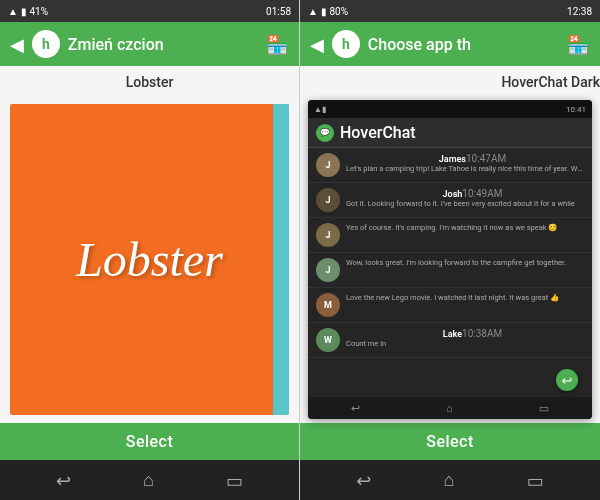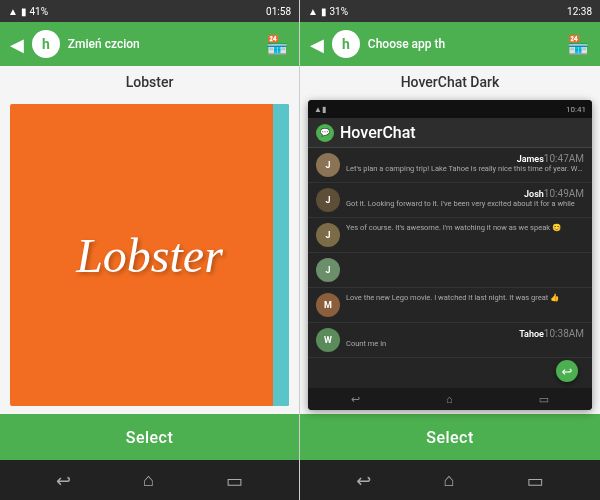--- a/index.html
+++ b/index.html
@@ -62,21 +62,21 @@
       display: flex;
       align-items: center;
       justify-content: center;
       font-size: 14px;
       font-weight: bold;
       color: #4CAF50;
     }
     .app-bar-title {
       flex: 1;
       color: #fff;
-      font-size: 12px;
+      font-size: 16px;
       font-weight: 500;
     }
     .app-bar-store {
       color: #fff;
       font-size: 18px;
     }
 
     
     .font-label {
       text-align: center;
@@ -118,21 +118,21 @@
       font-size: 48px;
       color: #fff;
       font-style: italic;
       font-family: Georgia, serif;
       text-shadow: 2px 2px 4px rgba(0,0,0,0.3);
       z-index: 1;
     }
 
     
     .select-btn {
-      height: 46px;
+      height: 37px;
       background: #4CAF50;
       color: #fff;
       font-size: 16px;
       font-weight: 500;
       display: flex;
       align-items: center;
       justify-content: center;
       cursor: pointer;
       letter-spacing: 0.5px;
     }
@@ -156,21 +156,21 @@
     .phone-panel-right {
       width: 300px;
       height: 500px;
       display: flex;
       flex-direction: column;
       background: #f5f5f5;
     }
 
     
     .theme-label {
-      text-align: center;
+      text-align: right;
       padding: 8px 0 6px;
       font-size: 14px;
       color: #333;
       font-weight: 500;
       background: #f5f5f5;
     }
 
     
     .chat-preview-wrap {
       flex: 1;
@@ -250,21 +250,21 @@
       font-size: 9px;
       color: #fff;
       font-weight: bold;
     }
     .chat-content {
       flex: 1;
       min-width: 0;
     }
     .chat-name-row {
       display: flex;
-      justify-content: flex-end;
+      justify-content: center;
       align-items: center;
       margin-left: 15px;
     }
     .chat-name {
       color: #fff;
       font-size: 9px;
       font-weight: 600;
     }
     .chat-time {
       color: #888;
@@ -348,21 +348,21 @@
     <span class="nav-btn">▭</span>
   </div>
 </div>
 
 <div class="phone-panel-right">
 
   <div class="status-bar">
     <div class="status-bar-left">
       <span>▲</span>
       <span>▮</span>
-      <span>31%</span>
+      <span>80%</span>
     </div>
     <div class="status-bar-right">12:38</div>
   </div>
 
   <div class="app-bar">
     <span class="app-bar-back">◀</span>
     <div class="app-bar-icon-circle">
       <span>h</span>
     </div>
     <span class="app-bar-title">Choose app th</span>
@@ -401,39 +401,40 @@
               <div class="chat-name-row">
                 <span class="chat-name">Josh</span>
                 <span class="chat-time">10:49AM</span>
               </div>
               <div class="chat-message">Got it. Looking forward to it. I've been very excited about it for a while</div>
             </div>
           </div>
           <div class="chat-item">
             <div class="chat-avatar" style="background: rgb(123, 107, 71);">J</div>
             <div class="chat-content">
-              <div class="chat-message">Yes of course. It's awesome. I'm watching it now as we speak 😊</div>
+              <div class="chat-message">Yes of course. It's camping. I'm watching it now as we speak 😊</div>
             </div>
           </div>
           <div class="chat-item">
             <div class="chat-avatar" style="background: rgb(107, 142, 107);">J</div>
             <div class="chat-content">
+              <div class="chat-message">Wow, looks great. I'm looking forward to the campfire get together.</div>
             </div>
           </div>
           <div class="chat-item">
             <div class="chat-avatar" style="background: rgb(139, 94, 60);">M</div>
             <div class="chat-content">
               <div class="chat-message">Love the new Lego movie. I watched it last night. It was great 👍</div>
             </div>
           </div>
           <div class="chat-item">
             <div class="chat-avatar" style="background: rgb(91, 139, 91);">W</div>
             <div class="chat-content">
               <div class="chat-name-row">
-                <span class="chat-name">Tahoe</span>
+                <span class="chat-name">Lake</span>
                 <span class="chat-time">10:38AM</span>
               </div>
               <div class="chat-message">Count me in</div>
             </div>
           </div>
         </div>
 
       <div class="fab">↩</div>
 
       <div class="chat-nav-bar">

